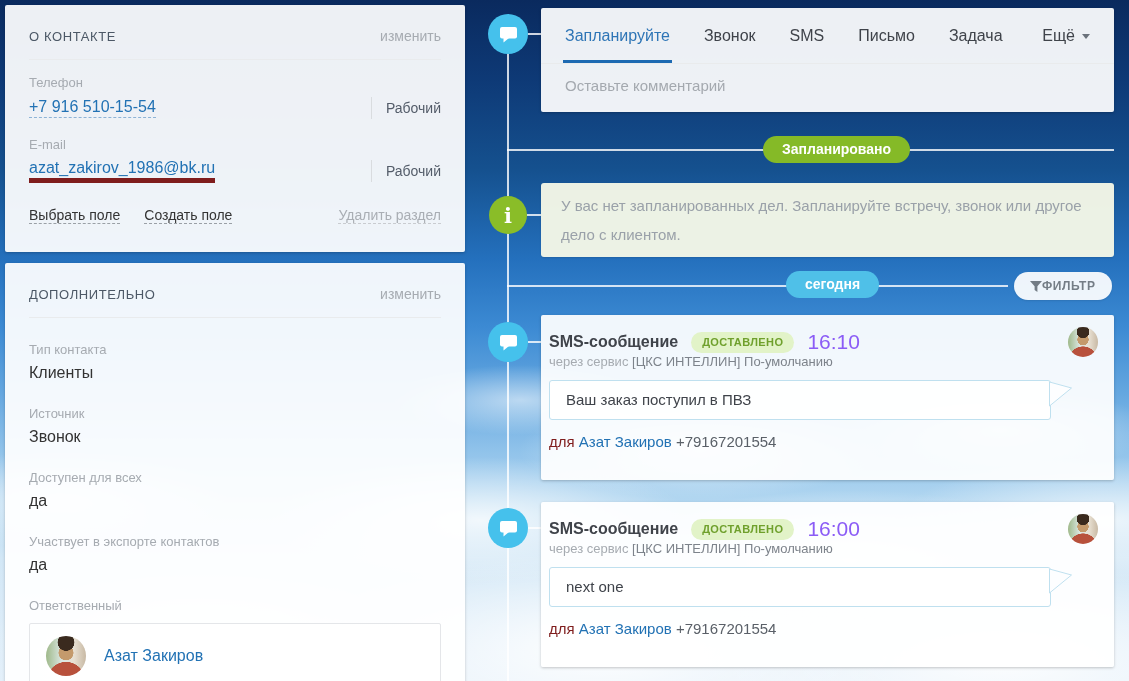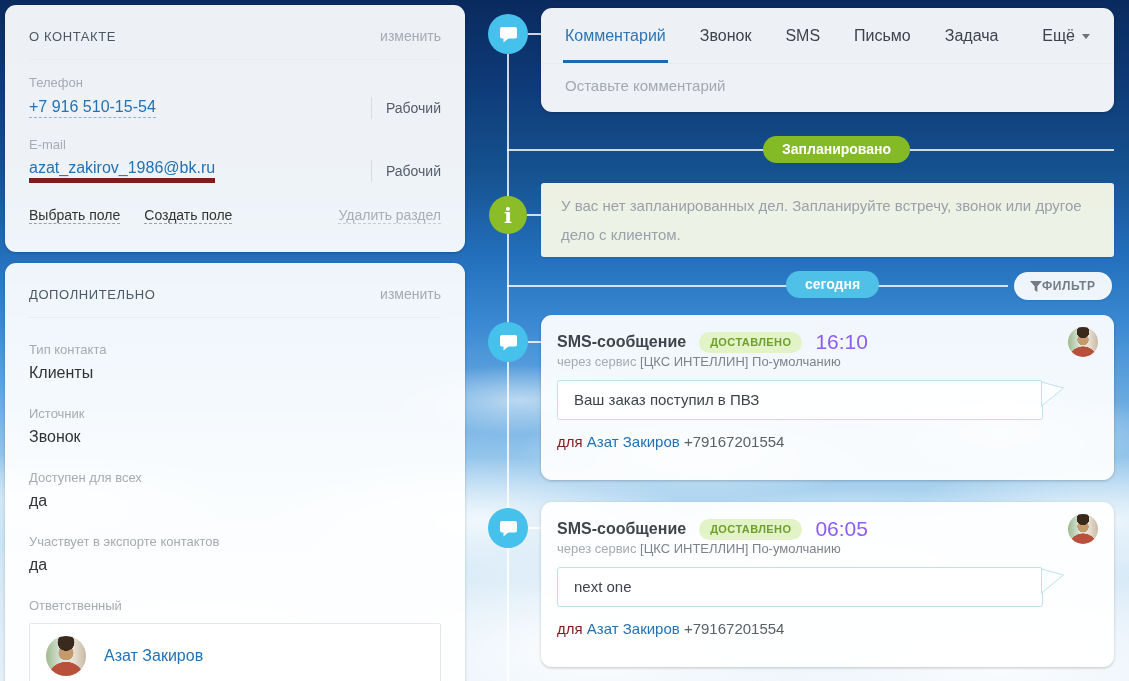--- a/index.html
+++ b/index.html
@@ -13,21 +13,21 @@
       radial-gradient(ellipse 220px 60px at 1000px 430px, rgba(255,255,255,.5), transparent 70%),
       radial-gradient(ellipse 300px 90px at 480px 520px, rgba(255,255,255,.8), transparent 70%),
       radial-gradient(ellipse 340px 100px at 850px 560px, rgba(255,255,255,.75), transparent 70%),
       radial-gradient(ellipse 300px 90px at 1110px 520px, rgba(255,255,255,.7), transparent 70%),
       radial-gradient(ellipse 400px 130px at 600px 650px, rgba(255,255,255,.95), transparent 75%),
       radial-gradient(ellipse 400px 130px at 1000px 660px, rgba(255,255,255,.9), transparent 75%),
       radial-gradient(ellipse 300px 100px at 200px 640px, rgba(255,255,255,.85), transparent 70%),
       radial-gradient(ellipse 240px 70px at 60px 500px, rgba(255,255,255,.6), transparent 70%),
       linear-gradient(180deg,#0a2a5e 0%,#0e3a77 12%,#15518f 25%,#2470bd 38%,#3c8ad3 48%,#66a8e0 58%,#8fc2ea 66%,#b4d8f1 74%,#d2e7f6 82%,#e4f0fa 100%);
   }
-  .card { background:rgba(255,255,255,.93); border-radius:11px; box-shadow:0 1px 3px rgba(0,0,0,.22); }
+  .card { background:rgba(255,255,255,.93); border-radius:2px; box-shadow:0 1px 3px rgba(0,0,0,.22); }
 
   
   .left-col { position:absolute; left:5px; top:5px; width:460px; }
   .lcard { padding:0 24px; }
   #about-card { height:247px; margin-bottom:11px; }
   #additional-card { height:520px; }
   .title-row { display:flex; justify-content:space-between; align-items:baseline; padding-top:23px; }
   .section-title { font-size:13px; color:#4c5866; letter-spacing:.6px; }
   .edit-link { font-size:14px; color:#a6abb1; cursor:pointer; }
   .ldivider { border-top:1px solid #e9ebed; margin-top:15px; }
@@ -73,21 +73,21 @@
   .comment-input-row { padding:13px 24px 17px; }
   .comment-input { width:100%; border:none; outline:none; background:transparent; font-size:15px; color:#3f434a; font-family:inherit; }
   .comment-input::placeholder { color:#a4a9af; opacity:1; }
 
   .tl-badge { position:absolute; color:#fff; font-size:14px; font-weight:bold; padding:5px 19px 6px; border-radius:15px; }
   #planned-badge { left:763px; top:136px; background:#85ba27; }
   #today-badge { left:786px; top:271px; background:#4fc0e8; }
   #notice-box { position:absolute; left:541px; top:183px; width:573px; background:rgba(245,248,231,.96); border-radius:3px; padding:8px 20px; font-size:15px; line-height:29px; color:#9aa1a9; box-shadow:0 1px 2px rgba(0,0,0,.12); }
   #filter-btn { position:absolute; left:1014px; top:272px; height:28px; background:rgba(255,255,255,.92); border-radius:14px; display:flex; align-items:center; gap:0; padding:0 16px; cursor:pointer; color:#747d86; font-size:12px; font-weight:bold; letter-spacing:.6px; box-shadow:0 1px 2px rgba(0,0,0,.1); }
 
-  .sms-card { position:absolute; left:541px; width:573px; height:165px; padding:15px 16px; }
+  .sms-card { position:absolute; left:541px; width:573px; height:165px; padding:15px 8px; }
   #sms-card-1 { top:315px; } #sms-card-2 { top:502px; }
   .sms-head { display:flex; align-items:center; gap:13px; }
   .sms-title { font-size:16px; font-weight:bold; color:#3f434a; }
   .status-badge { background:#e2f3c8; color:#6fa02c; font-size:11px; font-weight:bold; letter-spacing:.4px; padding:4px 11px 5px; border-radius:11px; }
   .sms-time { font-size:21px; color:#8b5cf6; }
   .sms-avatar { position:absolute; right:16px; top:12px; }
   .via-row { font-size:13px; }
   .via-label { color:#a6abb1; } .via-service { color:#7d838b; }
   .bubble { position:relative; margin-top:11px; margin-right:55px; border:1px solid #bfe0ef; background:rgba(255,255,255,.9); border-radius:3px; padding:10px 16px 11px; font-size:15px; color:#3f434a; }
   .bubble-tail { position:absolute; right:-23px; top:-1px; }
@@ -157,21 +157,21 @@
 <div class="tl-circle c-blue" style="left:488px;top:14px;">
   <svg width="19" height="17" viewBox="0 0 19 17">
       <rect x="1" y="1" width="17" height="11.5" rx="2" fill="#fff"></rect>
       <path d="M4.5 12 L4.5 16.5 L10 12 Z" fill="#fff"></path>
     </svg>
 </div>
 <div class="tl-hline" style="left:528px;top:33px;width:13px;"></div>
 
 <div class="card" id="composer-card">
   <div class="tabs-row">
-    <span class="tab active">Комментарий</span>
+    <span class="tab active">Запланируйте</span>
     <span class="tab">Звонок</span>
     <span class="tab">SMS</span>
     <span class="tab">Письмо</span>
     <span class="tab">Задача</span>
     <span class="more-tab">
       <span>Ещё</span>
       <span class="caret-down"></span>
     </span>
   </div>
   <div class="composer-divider"></div>
@@ -235,21 +235,21 @@
       <rect x="1" y="1" width="17" height="11.5" rx="2" fill="#fff"></rect>
       <path d="M4.5 12 L4.5 16.5 L10 12 Z" fill="#fff"></path>
     </svg>
 </div>
 <div class="tl-hline" style="left:528px;top:527px;width:13px;"></div>
 
 <div class="card sms-card" id="sms-card-2">
   <div class="sms-head">
     <span class="sms-title">SMS-сообщение</span>
     <span class="status-badge">ДОСТАВЛЕНО</span>
-    <span class="sms-time">06:05</span>
+    <span class="sms-time">16:00</span>
   </div>
   <div class="avatar avatar-30 sms-avatar"></div>
   <div class="via-row">
     <span class="via-label">через сервис</span>
     <span class="via-service">[ЦКС ИНТЕЛЛИН] По-умолчанию</span>
   </div>
   <div class="bubble">
     <span>next one</span>
     <svg class="bubble-tail" width="24" height="28" viewBox="0 0 24 28">
         <path d="M0.5 2 L22.5 8 L0.5 26 Z" fill="#fdfeff" stroke="#bfe0ef" stroke-width="1"></path>

